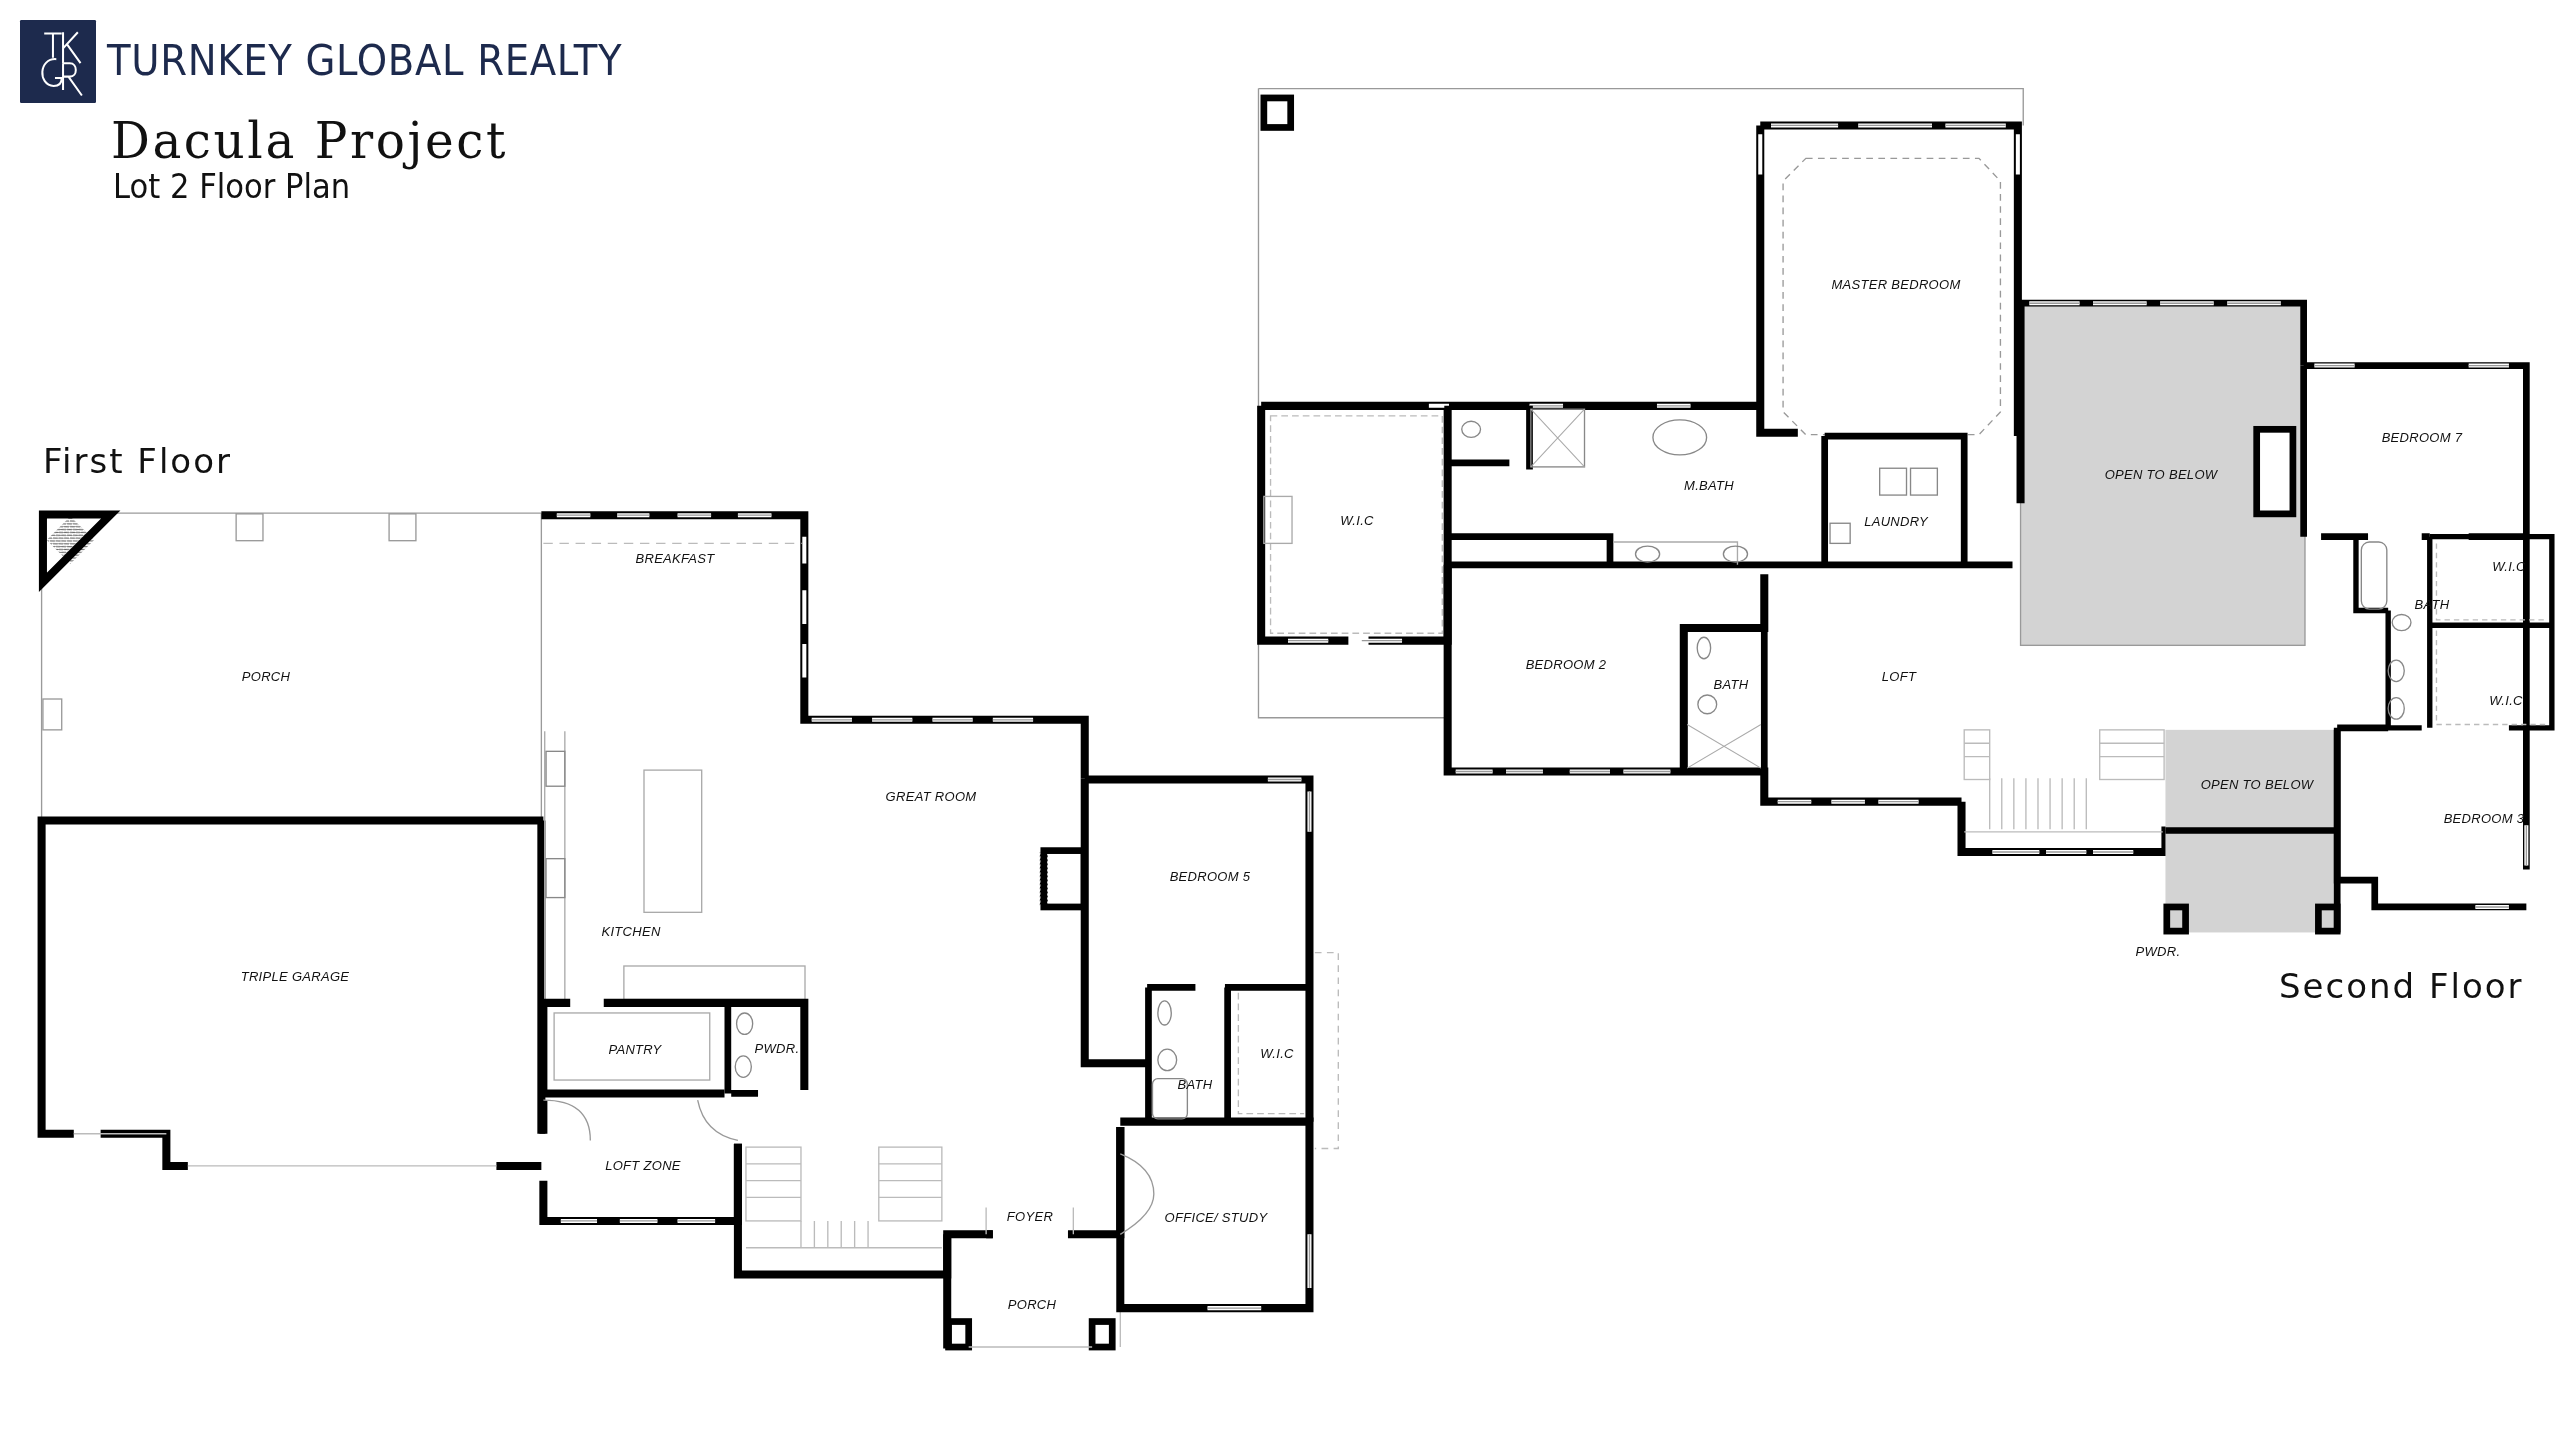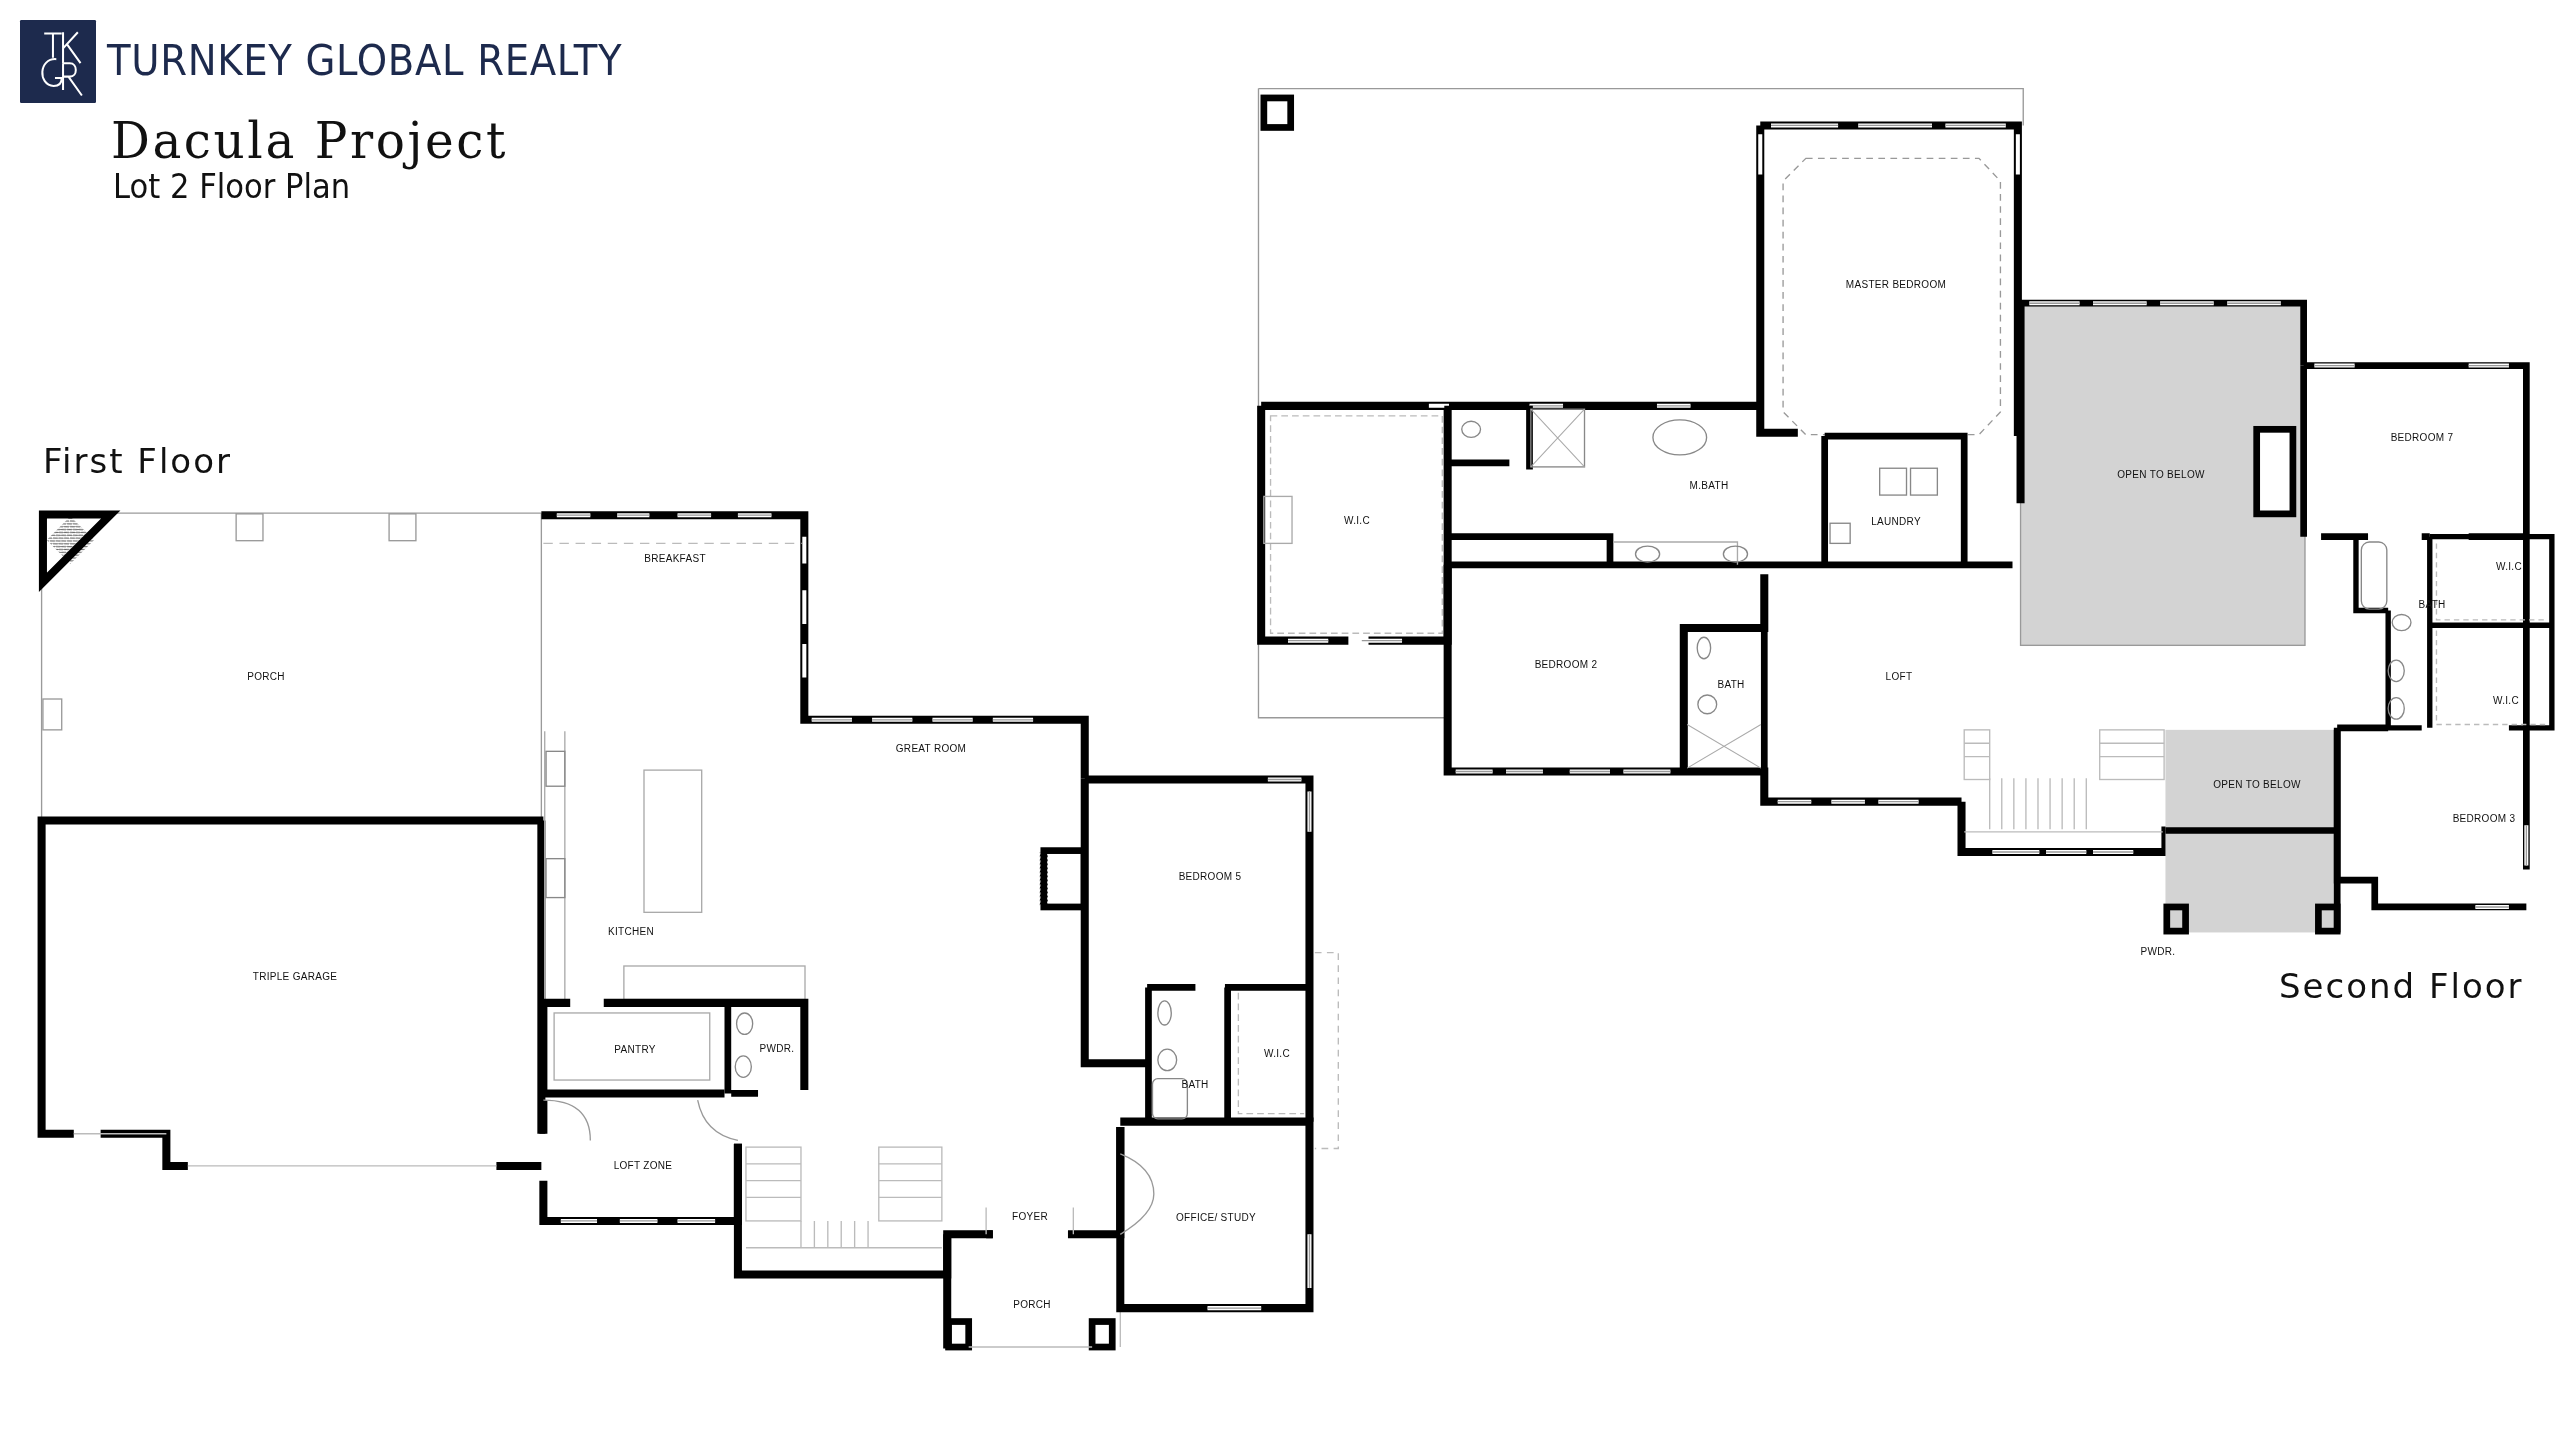--- a/index.html
+++ b/index.html
@@ -4,21 +4,21 @@
 <style>
   html,body{margin:0;padding:0;background:#ffffff;}
   body{width:2576px;height:1449px;position:relative;overflow:hidden;font-family:"Liberation Sans","DejaVu Sans",sans-serif;color:#111;}
   .abs{position:absolute;}
   .logo-box{left:20px;top:20px;width:76px;height:83px;background:#1d2a4d;border-radius:1.3px;}
   .logo-box svg{width:100%;height:100%;}
   .brand{left:107px;top:36px;font-size:42px;letter-spacing:0.7px;color:#1d2a4d;font-family:"DejaVu Sans","Liberation Sans",sans-serif;font-weight:400;white-space:nowrap;transform:scaleX(0.92);transform-origin:left;}
   .proj-title{left:111px;top:111px;font-family:"DejaVu Serif","Liberation Serif",serif;font-size:51px;letter-spacing:2.7px;white-space:nowrap;transform:scaleX(0.95);transform-origin:left;}
   .proj-sub{left:113px;top:166px;font-family:"DejaVu Sans","Liberation Sans",sans-serif;font-size:34px;white-space:nowrap;transform:scaleX(0.9);transform-origin:left;}
   .floor-label{font-family:"DejaVu Sans","Liberation Sans",sans-serif;font-size:34px;letter-spacing:2px;white-space:nowrap;}
-  .room-label{font-family:"Liberation Sans","DejaVu Sans",sans-serif;font-size:10px;white-space:nowrap;transform:translate(-50%,-50%);letter-spacing:0.3px;}
+  .room-label{font-family:"Liberation Sans","DejaVu Sans",sans-serif;font-size:13px;white-space:nowrap;transform:translate(-50%,-50%);letter-spacing:0.3px;font-style:italic;}
   svg.plan{position:absolute;left:0;top:0;width:2576px;height:1449px;}
 </style>
 </head>
 <body>
 
 <div class="abs logo-box">
   <svg viewBox="0 0 113 123">
     <g fill="none" stroke="#ffffff" stroke-width="3">
       <path d="M36 20 H62 M49 20 V56"></path>
       <path d="M64 18 V64 M64 42 L86 18 M70 36 L90 64"></path>
@@ -243,21 +243,21 @@
       </g>
     <g stroke="#999" stroke-width="2">
         <path d="M3690 1352 H3740 M3766 1230 V1290"></path>
       </g>
   </g>
 </svg>
 
 <div>
   <div class="abs room-label" style="left:266px;top:676px;">PORCH</div>
   <div class="abs room-label" style="left:675px;top:558px;">BREAKFAST</div>
-  <div class="abs room-label" style="left:931px;top:748px;">GREAT ROOM</div>
+  <div class="abs room-label" style="left:931px;top:796px;">GREAT ROOM</div>
   <div class="abs room-label" style="left:631px;top:931px;">KITCHEN</div>
   <div class="abs room-label" style="left:295px;top:976px;">TRIPLE GARAGE</div>
   <div class="abs room-label" style="left:1210px;top:876px;text-align:center;">BEDROOM 5</div>
   <div class="abs room-label" style="left:635px;top:1049px;">PANTRY</div>
   <div class="abs room-label" style="left:777px;top:1048px;">PWDR.</div>
   <div class="abs room-label" style="left:1277px;top:1053px;">W.I.C</div>
   <div class="abs room-label" style="left:1195px;top:1084px;">BATH</div>
   <div class="abs room-label" style="left:643px;top:1165px;">LOFT ZONE</div>
   <div class="abs room-label" style="left:1030px;top:1216px;">FOYER</div>
   <div class="abs room-label" style="left:1216px;top:1217px;">OFFICE/ STUDY</div>

